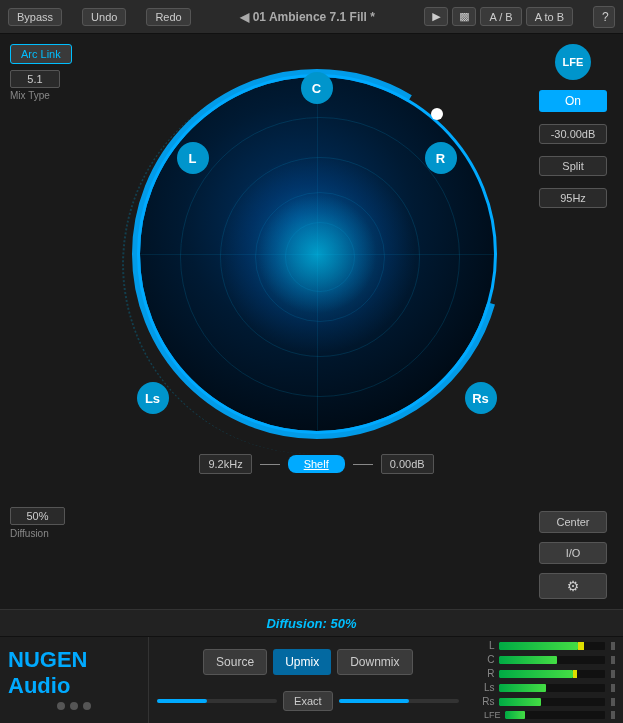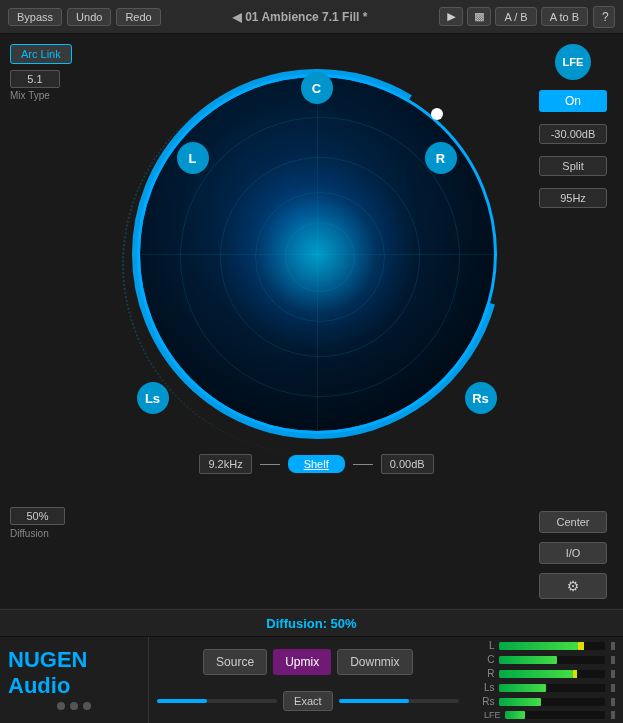--- a/index.html
+++ b/index.html
@@ -12,21 +12,21 @@
       color: #ccc;
     }
 
     
     .top-bar {
       display: flex;
       align-items: center;
       background: #2a2a2a;
       height: 34px;
       padding: 0 8px;
-      gap: 5px;
+      gap: 20px;
       border-bottom: 1px solid #111;
     }
     .top-bar button {
       background: #3a3a3a;
       border: 1px solid #555;
       color: #ccc;
       font-size: 11px;
       padding: 2px 8px;
       border-radius: 3px;
       cursor: pointer;
@@ -334,20 +334,21 @@
 
     
     .status-bar {
       background: #222;
       height: 28px;
       display: flex;
       align-items: center;
       justify-content: center;
       border-top: 1px solid #333;
       border-bottom: 1px solid #111;
+      font-style: italic;
     }
     .status-text {
       color: #00bfff;
       font-size: 13px;
       font-weight: bold;
     }
 
     
     .bottom-panel {
       display: flex;
@@ -408,21 +409,21 @@
     .source-btn {
       background: #3a3a3a;
       border: 1px solid #555;
       color: #ccc;
       font-size: 12px;
       padding: 5px 12px;
       border-radius: 3px;
       cursor: pointer;
     }
     .upmix-btn {
-      background: #701a75;
+      background: #0369a1;
       border: none;
       color: white;
       font-size: 12px;
       padding: 5px 12px;
       border-radius: 3px;
       cursor: pointer;
     }
     .exact-row {
       display: flex;
       align-items: center;

